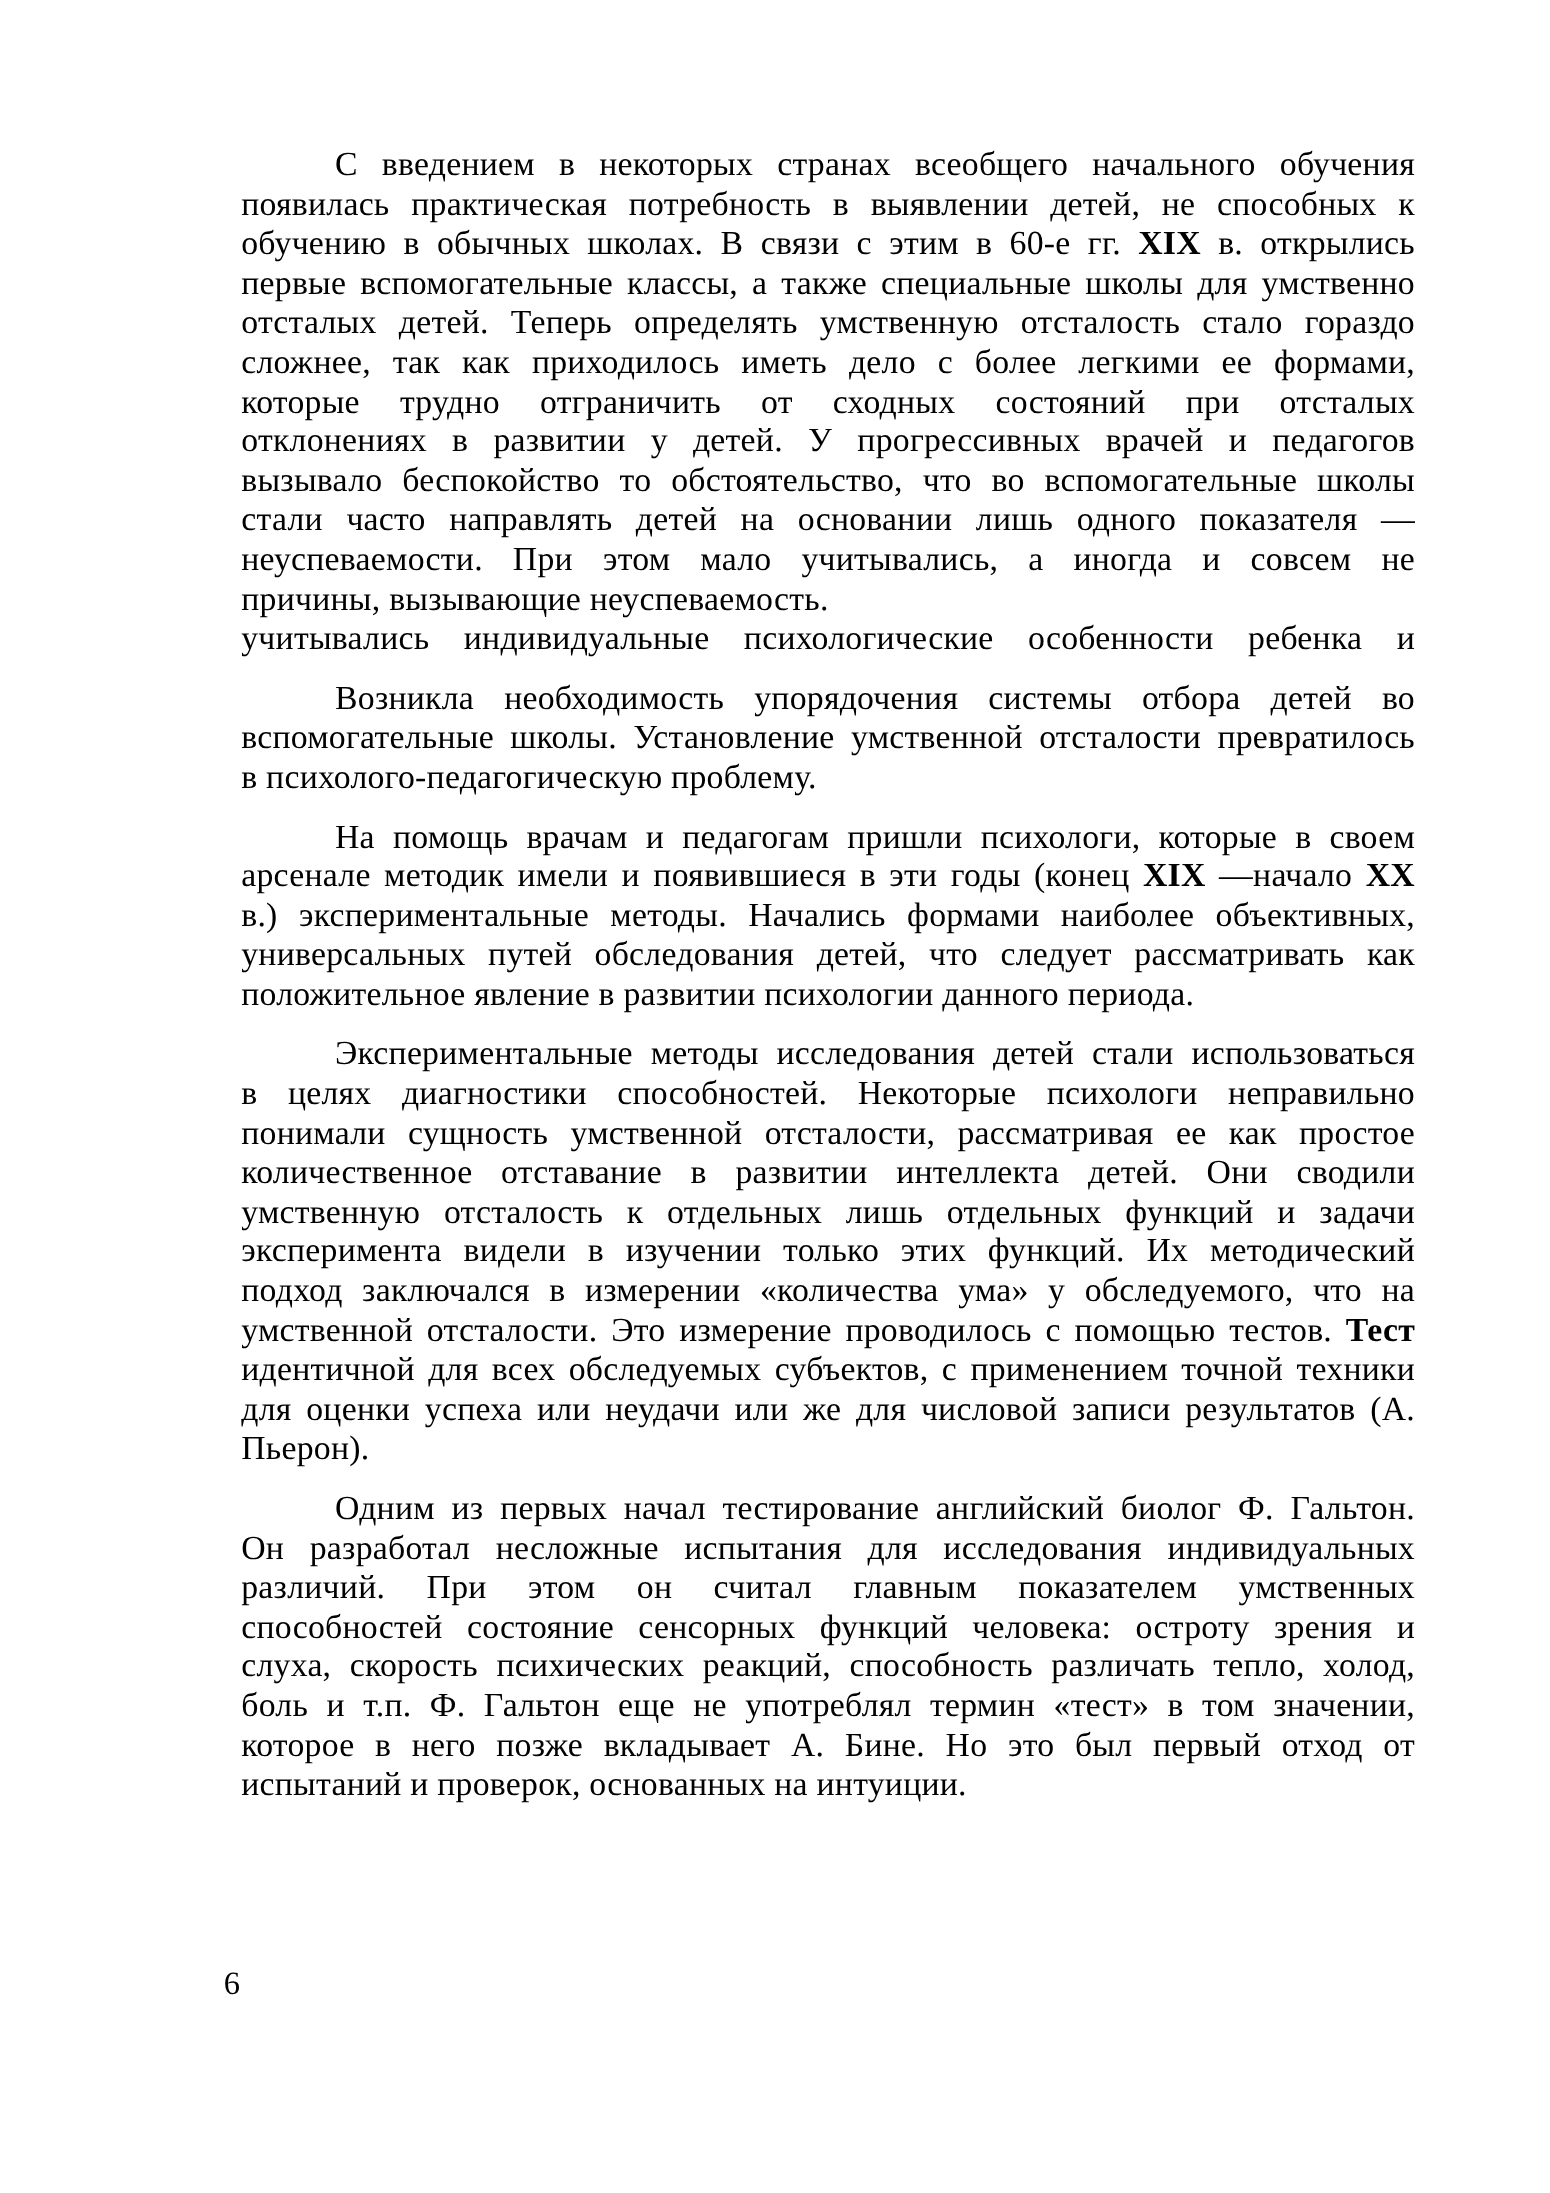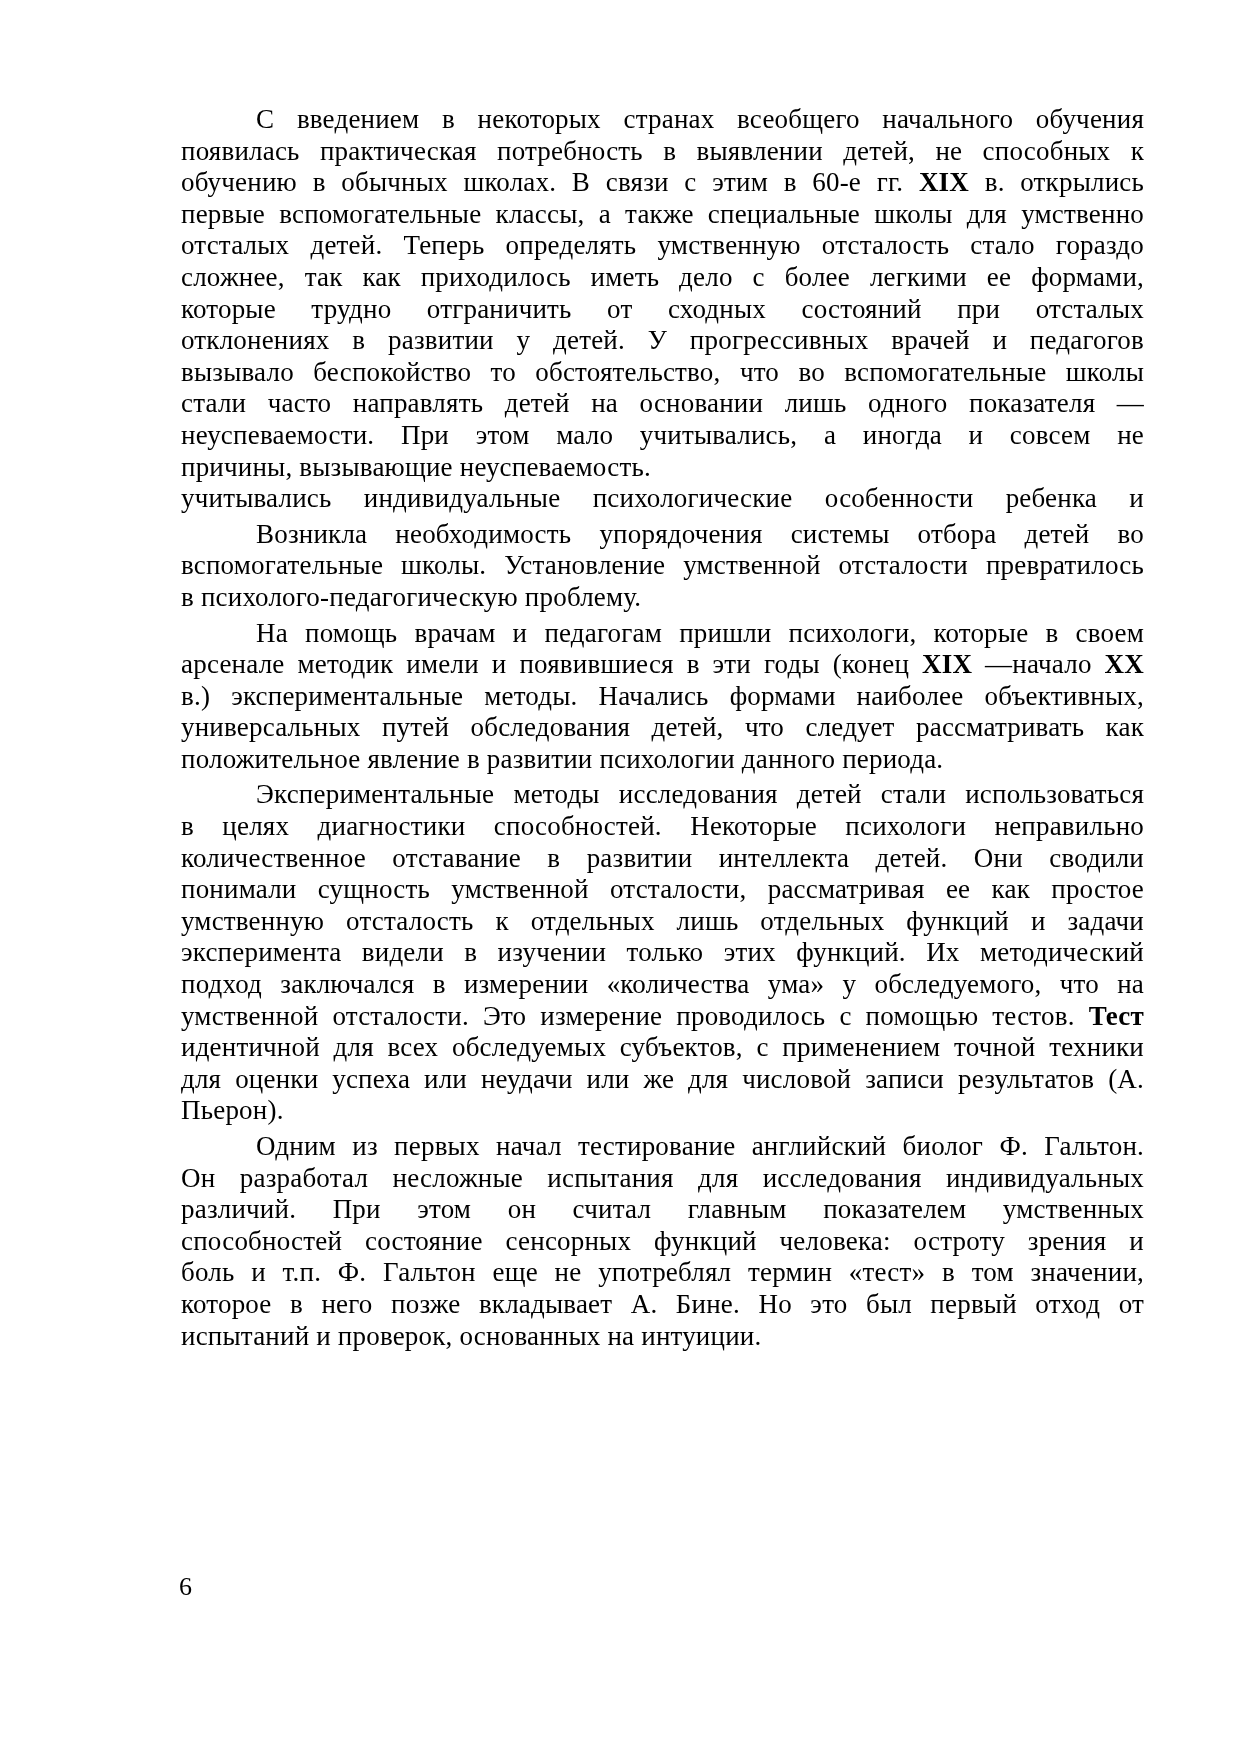--- a/index.html
+++ b/index.html
@@ -16,21 +16,21 @@
     font-family: "Liberation Serif", "DejaVu Serif", serif;
     overflow: hidden;
   }
   .text-block {
     position: absolute;
     left: 177px;
     top: 100px;
     width: 971px;
   }
   .paragraph {
-    margin: 4px;
+    margin: 16px;
     padding: 0;
   }
   .line {
     font-size: 27px;
     line-height: 31.6px;
     text-align: justify;
     text-align-last: justify;
     color: #000000;
     letter-spacing: 0.2px;
   }
@@ -80,34 +80,35 @@
       <div class="paragraph">
         <div class="line first">На помощь врачам и педагогам пришли психологи, которые в своем</div>
         <div class="line">арсенале методик имели и появившиеся в эти годы (конец <b>XIX</b> —начало <b>XX</b></div>
         <div class="line">в.) экспериментальные методы. Начались формами наиболее объективных,</div>
         <div class="line">универсальных путей обследования детей, что следует рассматривать как</div>
         <div class="line last">положительное явление в развитии психологии данного периода.</div>
       </div>
       <div class="paragraph">
         <div class="line first">Экспериментальные методы исследования детей стали использоваться</div>
         <div class="line">в целях диагностики способностей. Некоторые психологи неправильно</div>
+        <div class="line">понимали сущность умственной отсталости, рассматривая ее как простое</div>
         <div class="line">количественное отставание в развитии интеллекта детей. Они сводили</div>
-        <div class="line">понимали сущность умственной отсталости, рассматривая ее как простое</div>
         <div class="line">умственную отсталость к отдельных лишь отдельных функций и задачи</div>
         <div class="line">эксперимента видели в изучении только этих функций. Их методический</div>
         <div class="line">подход заключался в измерении «количества ума» у обследуемого, что на</div>
         <div class="line">умственной отсталости. Это измерение проводилось с помощью тестов. <b>Тест</b></div>
         <div class="line">идентичной для всех обследуемых субъектов, с применением точной техники</div>
         <div class="line">для оценки успеха или неудачи или же для числовой записи результатов (А.</div>
         <div class="line last">Пьерон).</div>
       </div>
       <div class="paragraph">
         <div class="line first">Одним из первых начал тестирование английский биолог Ф. Гальтон.</div>
         <div class="line">Он разработал несложные испытания для исследования индивидуальных</div>
         <div class="line">различий. При этом он считал главным показателем умственных</div>
         <div class="line">способностей состояние сенсорных функций человека: остроту зрения и</div>
+        <div class="line">слуха, скорость психических реакций, способность различать тепло, холод,</div>
         <div class="line">боль и т.п. Ф. Гальтон еще не употреблял термин «тест» в том значении,</div>
         <div class="line">которое в него позже вкладывает А. Бине. Но это был первый отход от</div>
         <div class="line last">испытаний и проверок, основанных на интуиции.</div>
       </div>
     </div>
   <div class="page-number">6</div>
 </div>
 
 </body></html>

